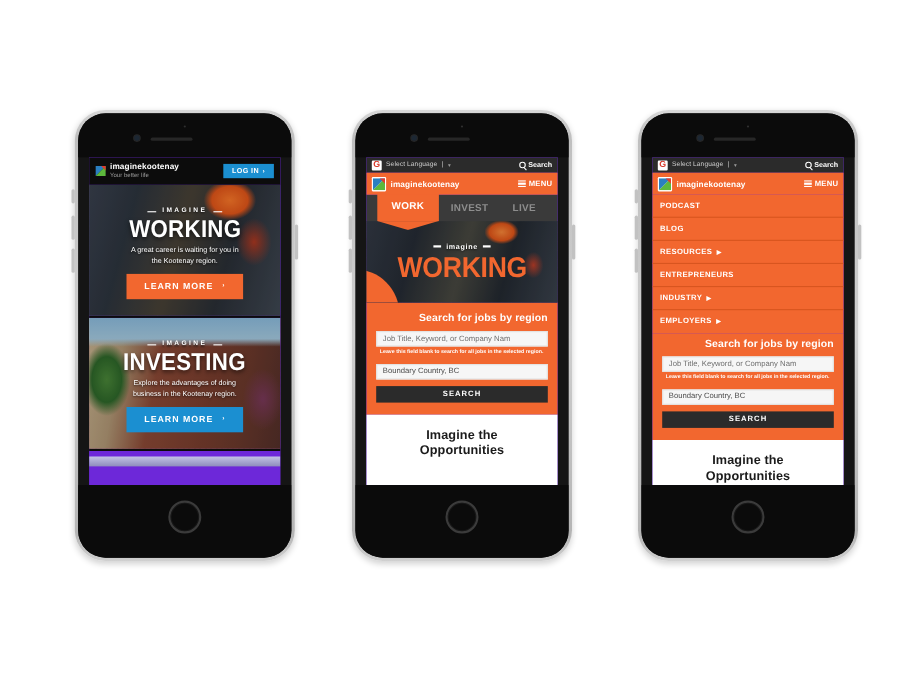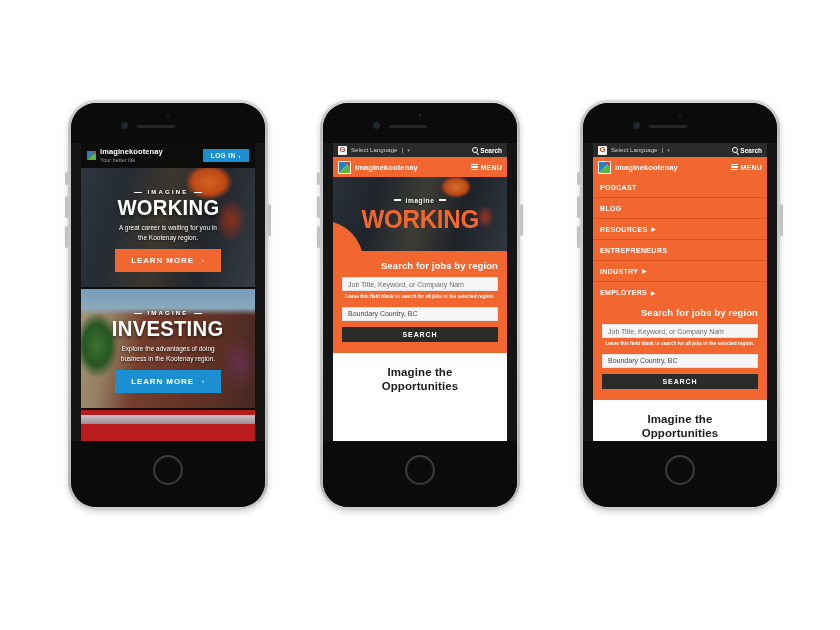--- a/index.html
+++ b/index.html
@@ -64,21 +64,21 @@
     width: 38px; height: 2.5px; border-radius: 2px;
     background: #272727;
   }
 
   .screen {
     position: relative;
     width: 174px;
     margin: 0 auto;
     height: 298px;
     overflow: hidden;
-    background: #b91c1c;
+    background: #6d28d9;
   }
 
   .phone-bottom {
     position: relative;
     height: 70px;
     background: #0b0b0b;
   }
   .home-btn {
     position: absolute; left: 50%; top: 14px;
     transform: translateX(-50%);
@@ -579,20 +579,25 @@
           <span class="menu-btn">
             <span class="hamb">
                 <i></i>
                 <i></i>
                 <i></i>
               </span>
             <span>MENU</span>
           </span>
         </div>
 
+        <div class="tabbar">
+          <div class="tab tab-active">WORK</div>
+          <div class="tab">INVEST</div>
+          <div class="tab">LIVE</div>
+        </div>
 
         <div class="hero">
           <div class="promo-img img-working-hero"></div>
           <div class="promo-overlay"></div>
           <div class="hero-content">
             <div class="hero-eyebrow">
               <span class="dash"></span>
               <span>imagine</span>
               <span class="dash"></span>
             </div>

